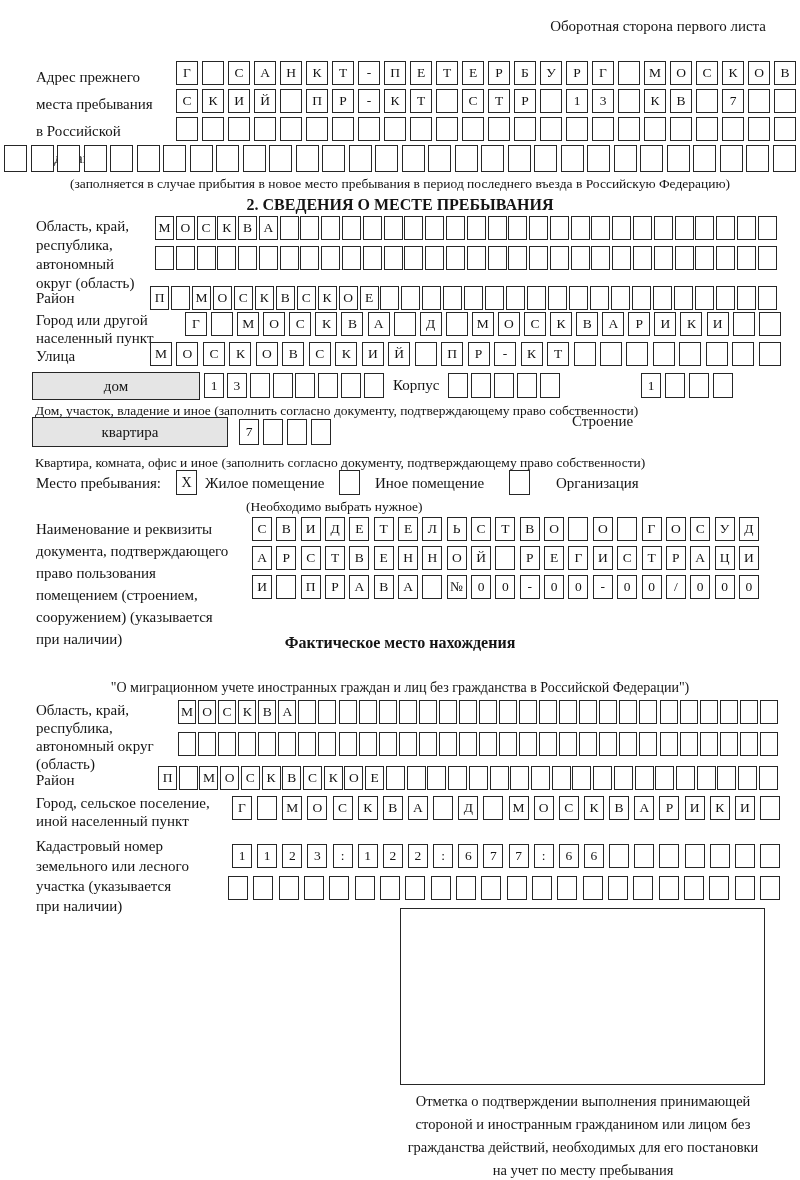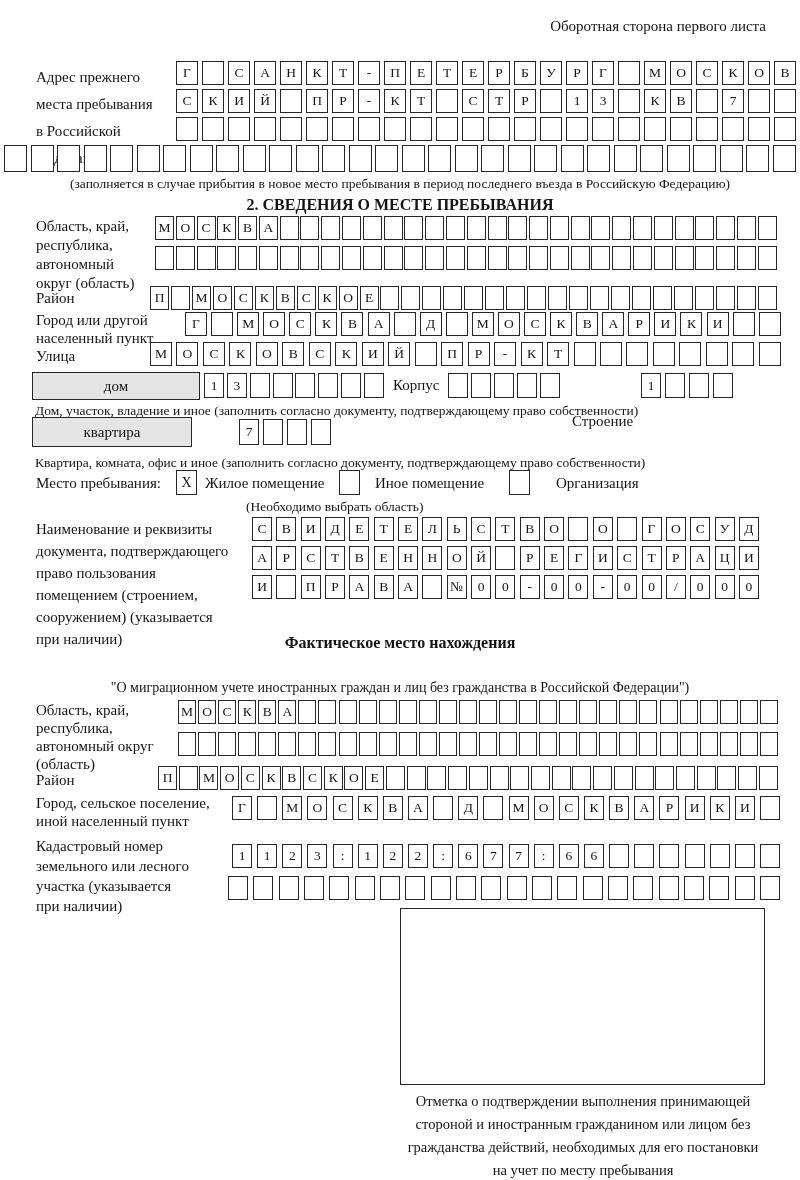--- a/index.html
+++ b/index.html
@@ -333,37 +333,37 @@
     </div>
   <div class="abs lbl" style="left:572px;top:377px;margin-top:36px;">Строение</div>
   <div class="abs boxrow" style="left:641px;top:373px;width:92px;--bw:20px;--bh:25px;">
       <span class="cbox">1</span>
       <span class="cbox"></span>
       <span class="cbox"></span>
       <span class="cbox"></span>
     </div>
   <div class="abs note" style="left:35px;top:403px;">Дом, участок, владение и иное (заполнить согласно документу, подтверждающему право собственности)</div>
 
-  <div class="abs widefield" style="left:32px;top:417px;width:160px;height:30px;">квартира</div>
+  <div class="abs widefield" style="left:32px;top:417px;width:196px;height:30px;">квартира</div>
   <div class="abs boxrow" style="left:239px;top:419px;width:92px;--bw:20px;--bh:26px;">
       <span class="cbox">7</span>
       <span class="cbox"></span>
       <span class="cbox"></span>
       <span class="cbox"></span>
     </div>
   <div class="abs note" style="left:35px;top:455px;">Квартира, комната, офис и иное (заполнить согласно документу, подтверждающему право собственности)</div>
 
   <div class="abs lbl" style="left:36px;top:475px;">Место пребывания:</div>
   <div class="abs ckbox" style="left:176px;top:470px;">X</div>
   <div class="abs lbl" style="left:205px;top:475px;">Жилое помещение</div>
   <div class="abs ckbox" style="left:339px;top:470px;"></div>
   <div class="abs lbl" style="left:375px;top:475px;">Иное помещение</div>
   <div class="abs ckbox" style="left:509px;top:470px;"></div>
   <div class="abs lbl" style="left:556px;top:475px;">Организация</div>
-  <div class="abs note" style="left:246px;top:499px;">(Необходимо выбрать область)</div>
+  <div class="abs note" style="left:246px;top:499px;">(Необходимо выбрать нужное)</div>
 
   <div class="abs lbl" style="left:36px;top:518px;width:215px;line-height:22px;">Наименование и реквизиты
 документа, подтверждающего
 право пользования
 помещением (строением,
 сооружением) (указывается
 при наличии)</div>
   <div class="abs boxrow" style="left:252px;top:517px;width:507px;--bw:20px;">
       <span class="cbox">С</span>
       <span class="cbox">В</span>

